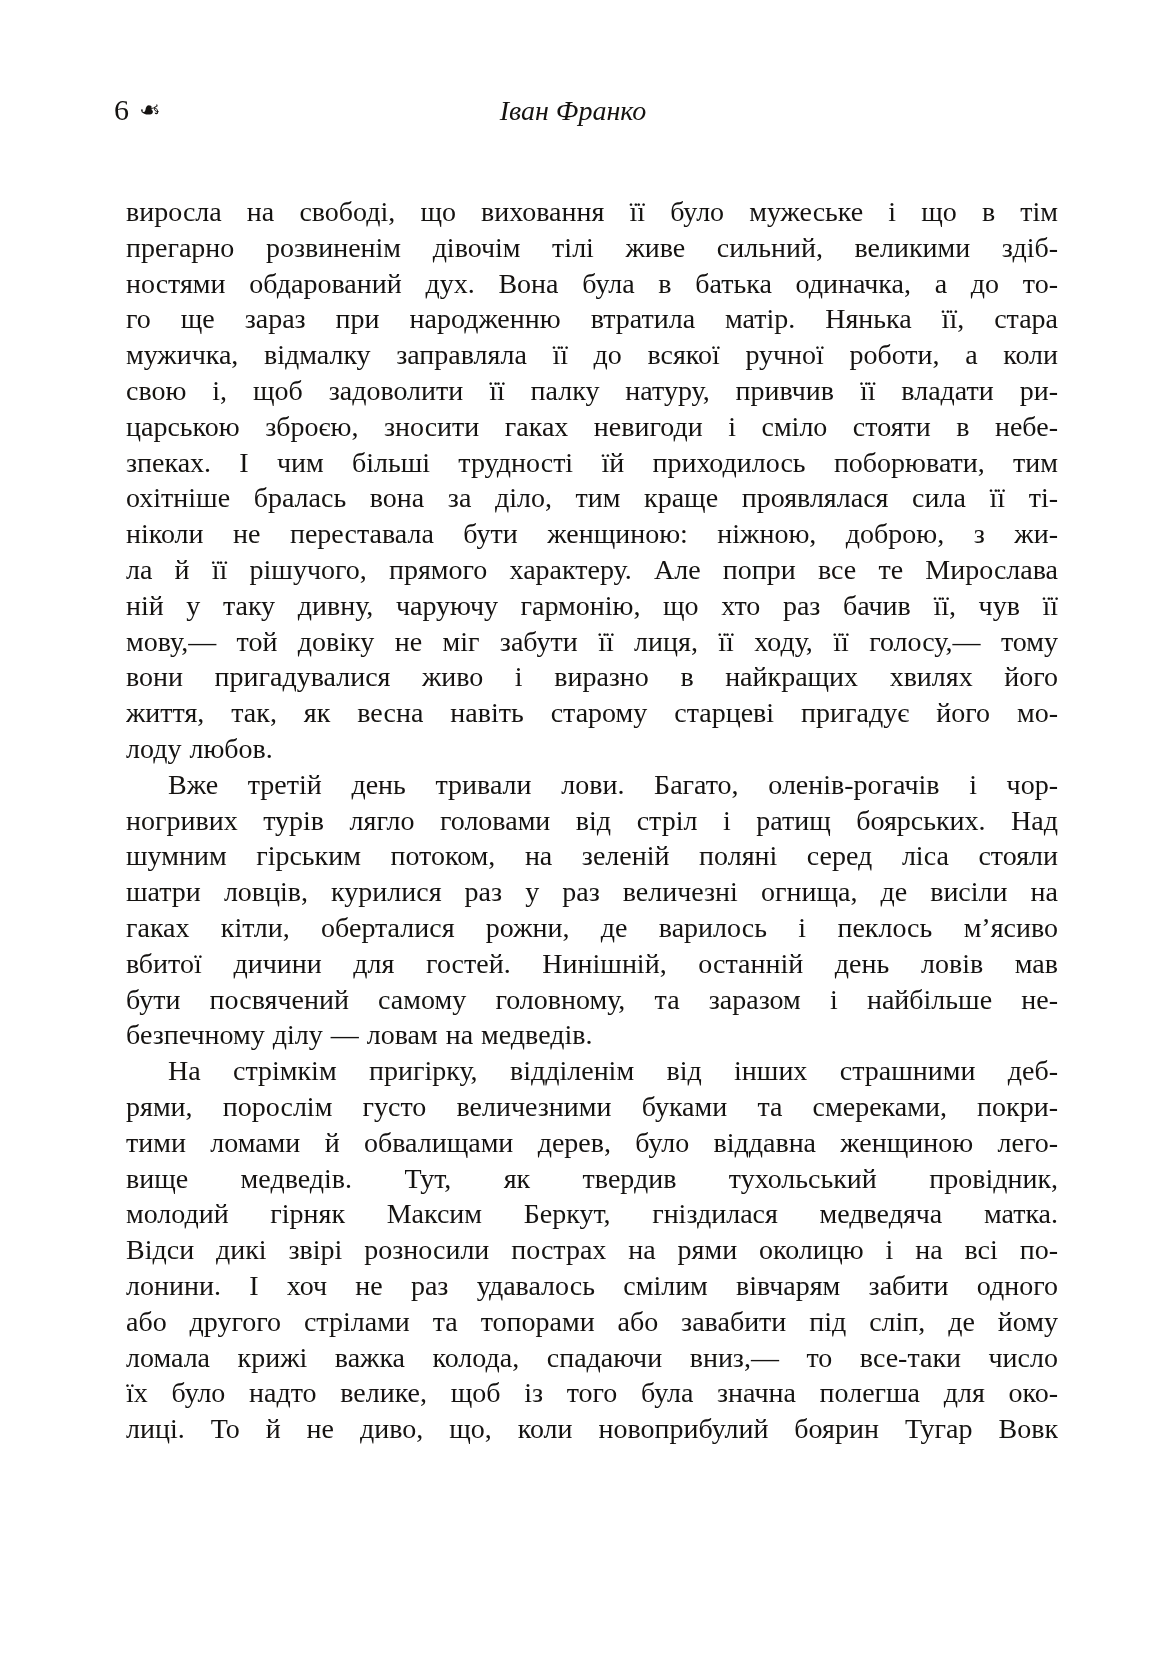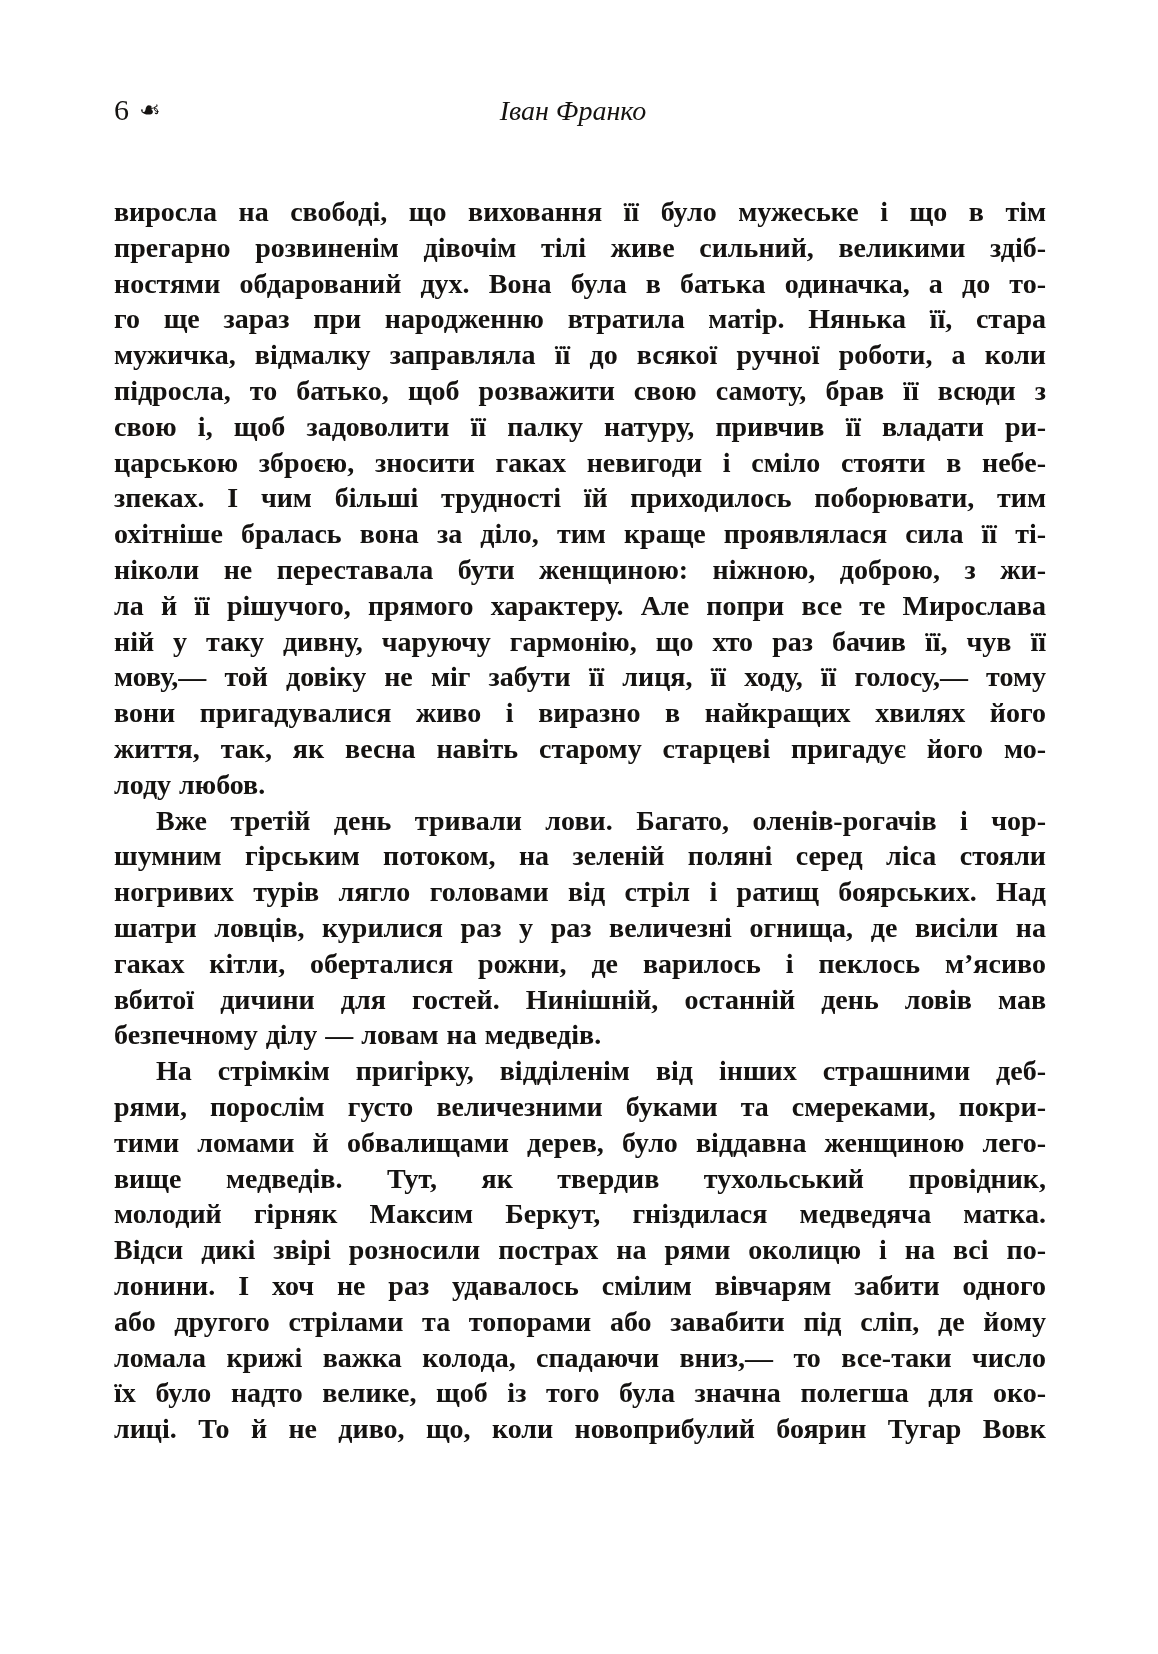--- a/index.html
+++ b/index.html
@@ -48,23 +48,22 @@
     top: 2px;
     text-align: center;
     font-style: italic;
     font-size: 28px;
     line-height: 34px;
   }
   
   .textblock {
     position: absolute;
     top: 194px;
-    left: 114px;
+    left: 126px;
     width: 932px;
-    font-weight: bold;
   }
   .para { margin: 0; padding: 0; }
   .line {
     font-size: 28px;
     line-height: 35.8px;
     height: 35.8px;
     white-space: nowrap;
     text-align: justify;
     text-align-last: justify;
     word-spacing: 1px;
@@ -87,40 +86,40 @@
     <div class="running-title">Іван Франко</div>
   </div>
 
   <main class="textblock">
       <div class="para">
         <div class="line">виросла на свободі, що виховання її було мужеське і що в тім</div>
         <div class="line">прегарно розвиненім дівочім тілі живе сильний, великими здіб-</div>
         <div class="line">ностями обдарований дух. Вона була в батька одиначка, а до то-</div>
         <div class="line">го ще зараз при народженню втратила матір. Нянька її, стара</div>
         <div class="line">мужичка, відмалку заправляла її до всякої ручної роботи, а коли</div>
-        <div class="line">підросла, то батько, щоб розважити свою самоту, брав її всюди з</div>
         <div class="line">свою і, щоб задоволити її палку натуру, привчив її владати ри-</div>
         <div class="line">царською зброєю, зносити гаках невигоди і сміло стояти в небе-</div>
         <div class="line">зпеках. І чим більші трудності їй приходилось поборювати, тим</div>
         <div class="line">охітніше бралась вона за діло, тим краще проявлялася сила її ті-</div>
         <div class="line">ніколи не переставала бути женщиною: ніжною, доброю, з жи-</div>
         <div class="line">ла й її рішучого, прямого характеру. Але попри все те Мирослава</div>
         <div class="line">ній у таку дивну, чаруючу гармонію, що хто раз бачив її, чув її</div>
         <div class="line">мову,— той довіку не міг забути її лиця, її ходу, її голосу,— тому</div>
         <div class="line">вони пригадувалися живо і виразно в найкращих хвилях його</div>
         <div class="line">життя, так, як весна навіть старому старцеві пригадує його мо-</div>
         <div class="line last">лоду любов.</div>
       </div>
       <div class="para">
         <div class="line indent">Вже третій день тривали лови. Багато, оленів-рогачів і чор-</div>
+        <div class="line">ногривих турів лягло головами від стріл і ратищ боярських. Над</div>
         <div class="line">шумним гірським потоком, на зеленій поляні серед ліса стояли</div>
-        <div class="line">ногривих турів лягло головами від стріл і ратищ боярських. Над</div>
         <div class="line">шатри ловців, курилися раз у раз величезні огнища, де висіли на</div>
         <div class="line">гаках кітли, оберталися рожни, де варилось і пеклось м’ясиво</div>
         <div class="line">вбитої дичини для гостей. Нинішній, останній день ловів мав</div>
+        <div class="line">бути посвячений самому головному, та заразом і найбільше не-</div>
         <div class="line last">безпечному ділу — ловам на медведів.</div>
       </div>
       <div class="para">
         <div class="line indent">На стрімкім пригірку, відділенім від інших страшними деб-</div>
         <div class="line">рями, порослім густо величезними буками та смереками, покри-</div>
         <div class="line">тими ломами й обвалищами дерев, було віддавна женщиною лего-</div>
         <div class="line">вище медведів. Тут, як твердив тухольський провідник,</div>
         <div class="line">молодий гірняк Максим Беркут, гніздилася медведяча матка.</div>
         <div class="line">Відси дикі звірі розносили пострах на рями околицю і на всі по-</div>
         <div class="line">лонини. І хоч не раз удавалось смілим вівчарям забити одного</div>

